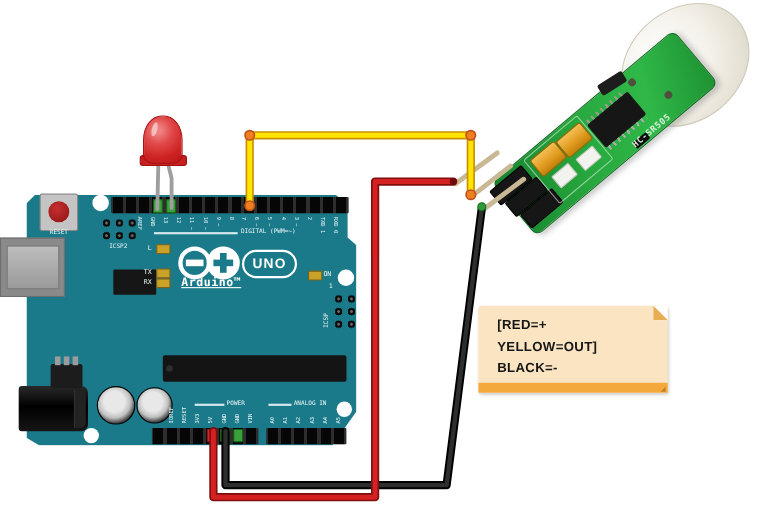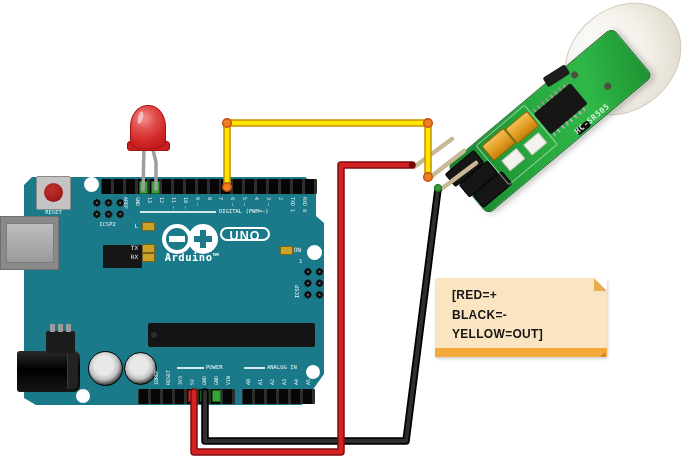--- a/index.html
+++ b/index.html
@@ -105,23 +105,23 @@
   <div class="abs silk" style="left:110px;top:244px;width:28px;text-align:right;font-size:6px;">TX</div>
   <div class="ledchip" style="left:142px;top:244px;"></div>
   <div class="abs silk" style="left:110px;top:253px;width:28px;text-align:right;font-size:6px;">RX</div>
   <div class="ledchip" style="left:142px;top:253px;"></div>
 
   <div class="abs" style="left:162px;top:224px;width:30px;height:30px;border:4px solid #fff;border-radius:50%;box-sizing:border-box;"></div>
   <div class="abs" style="left:188px;top:224px;width:30px;height:30px;background:#fff;border-radius:50%;"></div>
   <div class="abs" style="left:169px;top:236px;width:16px;height:6px;background:#fff;"></div>
   <div class="abs" style="left:194px;top:236px;width:18px;height:6px;background:#1A7A8A;"></div>
   <div class="abs" style="left:200px;top:230px;width:6px;height:18px;background:#1A7A8A;"></div>
-  <div class="abs" style="left:156px;top:251px;width:72px;text-align:center;color:#fff;font-weight:bold;font-size:10.5px;letter-spacing:.5px;font-family:'DejaVu Sans Mono',monospace;">Arduino™</div>
-  <div class="abs" style="left:220px;top:227px;width:50px;height:14px;border:2.5px solid #fff;border-radius:14px;box-sizing:border-box;
-              display:flex;align-items:flex-start;justify-content:center;">
+  <div class="abs" style="left:156px;top:251px;width:72px;text-align:center;color:#fff;font-weight:bold;font-size:10.5px;letter-spacing:.5px;font-family:'DejaVu Sans Mono',monospace;text-decoration:underline;">Arduino™</div>
+  <div class="abs" style="left:220px;top:227px;width:50px;height:26px;border:2.5px solid #fff;border-radius:14px;box-sizing:border-box;
+              display:flex;align-items:center;justify-content:center;">
     <span style="color:#fff;font-weight:bold;font-size:12.5px;letter-spacing:1px;">UNO</span>
   </div>
 
   <div class="ledchip" style="left:280px;top:246px;"></div>
   <div class="abs silk" style="left:294px;top:246px;font-size:6px;">ON</div>
 
   <div class="silkline" style="left:140px;top:211px;width:76px;"></div>
   <div class="abs silk" style="left:219px;top:208px;">DIGITAL (PWM=~)</div>
   <div class="silkline" style="left:177px;top:367px;width:27px;"></div>
   <div class="abs silk" style="left:206px;top:364px;">POWER</div>
@@ -230,21 +230,21 @@
   </svg>
 
   <div class="abs led-flange"></div>
   <div class="abs led-bulb"></div>
   <div class="abs led-shine"></div>
 
   <div class="abs note">
     <div class="note-fold"></div>
     <div class="note-text">
       <div>[RED=+</div>
+      <div>YELLOW=OUT]</div>
       <div>BLACK=-</div>
-      <div>YELLOW=OUT]</div>
     </div>
     <div class="note-bar">
       <span class="note-grip">◢</span>
     </div>
   </div>
 
 </div>
 
 </body></html>

